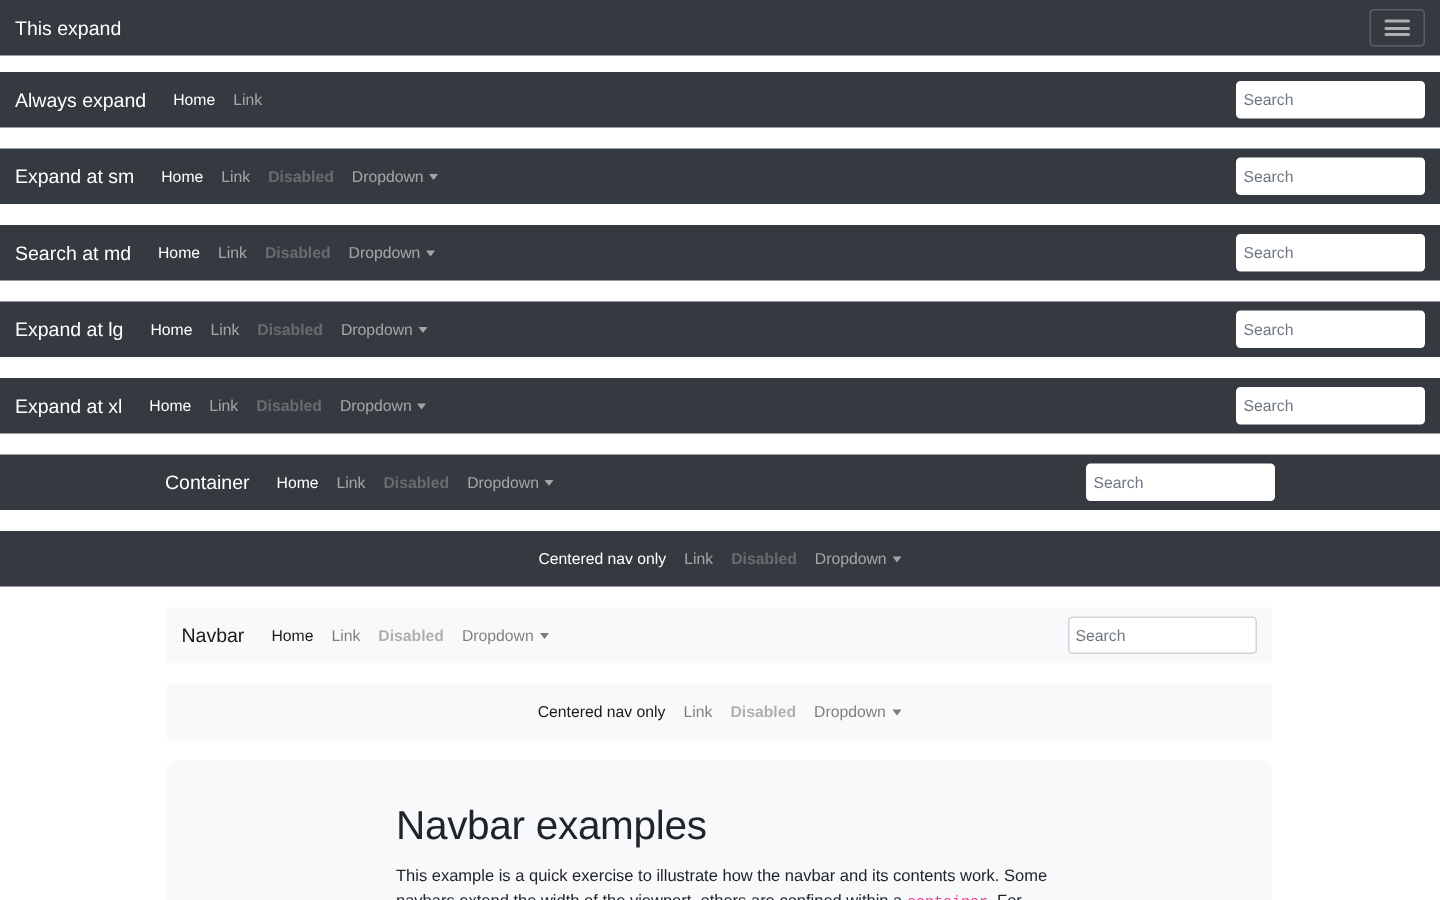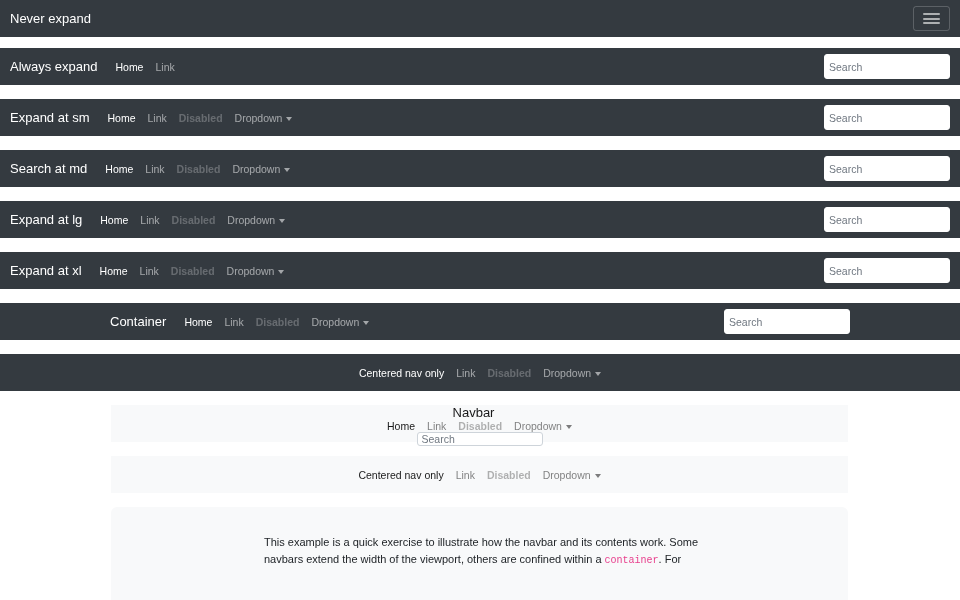--- a/index.html
+++ b/index.html
@@ -9,21 +9,21 @@
     background: #ffffff;
     font-family: "Liberation Sans", sans-serif;
     position: relative;
   }
   .nbar {
     height: 37px; display: flex; align-items: center;
     padding: 0 10px; margin-bottom: 14px;
   }
   .nbar.mb-sm { margin-bottom: 11px; }
   .dark { background: #343a40; }
-  .light { background: #f8f9fa; flex-direction: column; }
+  .light { background: #f8f9fa; }
   .brand {
     font-size: 13px; color: #ffffff; text-decoration: none;
     margin-right: 12px; white-space: nowrap; cursor: pointer;
   }
   .light .brand, .lightctx .brand { color: rgba(0,0,0,.9); }
   .navlinks { display: flex; align-items: center; }
   .nl {
     font-size: 10.5px; padding: 0 6px; text-decoration: none;
     color: rgba(255,255,255,.55); white-space: nowrap; cursor: pointer;
   }
@@ -69,21 +69,21 @@
   }
   .jtext { font-size: 11px; line-height: 1.5; color: #212529; margin: 0; }
   .jcode {
     font-family: "Liberation Mono", monospace; font-size: 10px; color: #e83e8c;
   }
 </style>
 </head>
 <body>
 
 <nav class="nbar dark mb-sm">
-  <a class="brand">Never expand</a>
+  <a class="brand">This expand</a>
   <div class="spacer"></div>
   <button class="toggler">
     <span class="tline"></span>
     <span class="tline"></span>
     <span class="tline"></span>
   </button>
 </nav>
 
 <nav class="nbar dark">
   <a class="brand">Always expand</a>
@@ -182,15 +182,16 @@
   <div class="navlinks">
     <a class="nl active">Centered nav only</a>
     <a class="nl">Link</a>
     <a class="nl disabled">Disabled</a>
     <a class="nl"><span>Dropdown</span><span class="caret"></span></a>
   </div>
 </nav>
 
 <div class="jumbo">
   <div class="jcol">
+    <h1 class="jtitle">Navbar examples</h1>
     <p class="jtext"><span>This example is a quick exercise to illustrate how the navbar and its contents work. Some navbars extend the width of the viewport, others are confined within a </span><code class="jcode">container</code><span>. For</span></p>
   </div>
 </div>
 
 </body></html>

